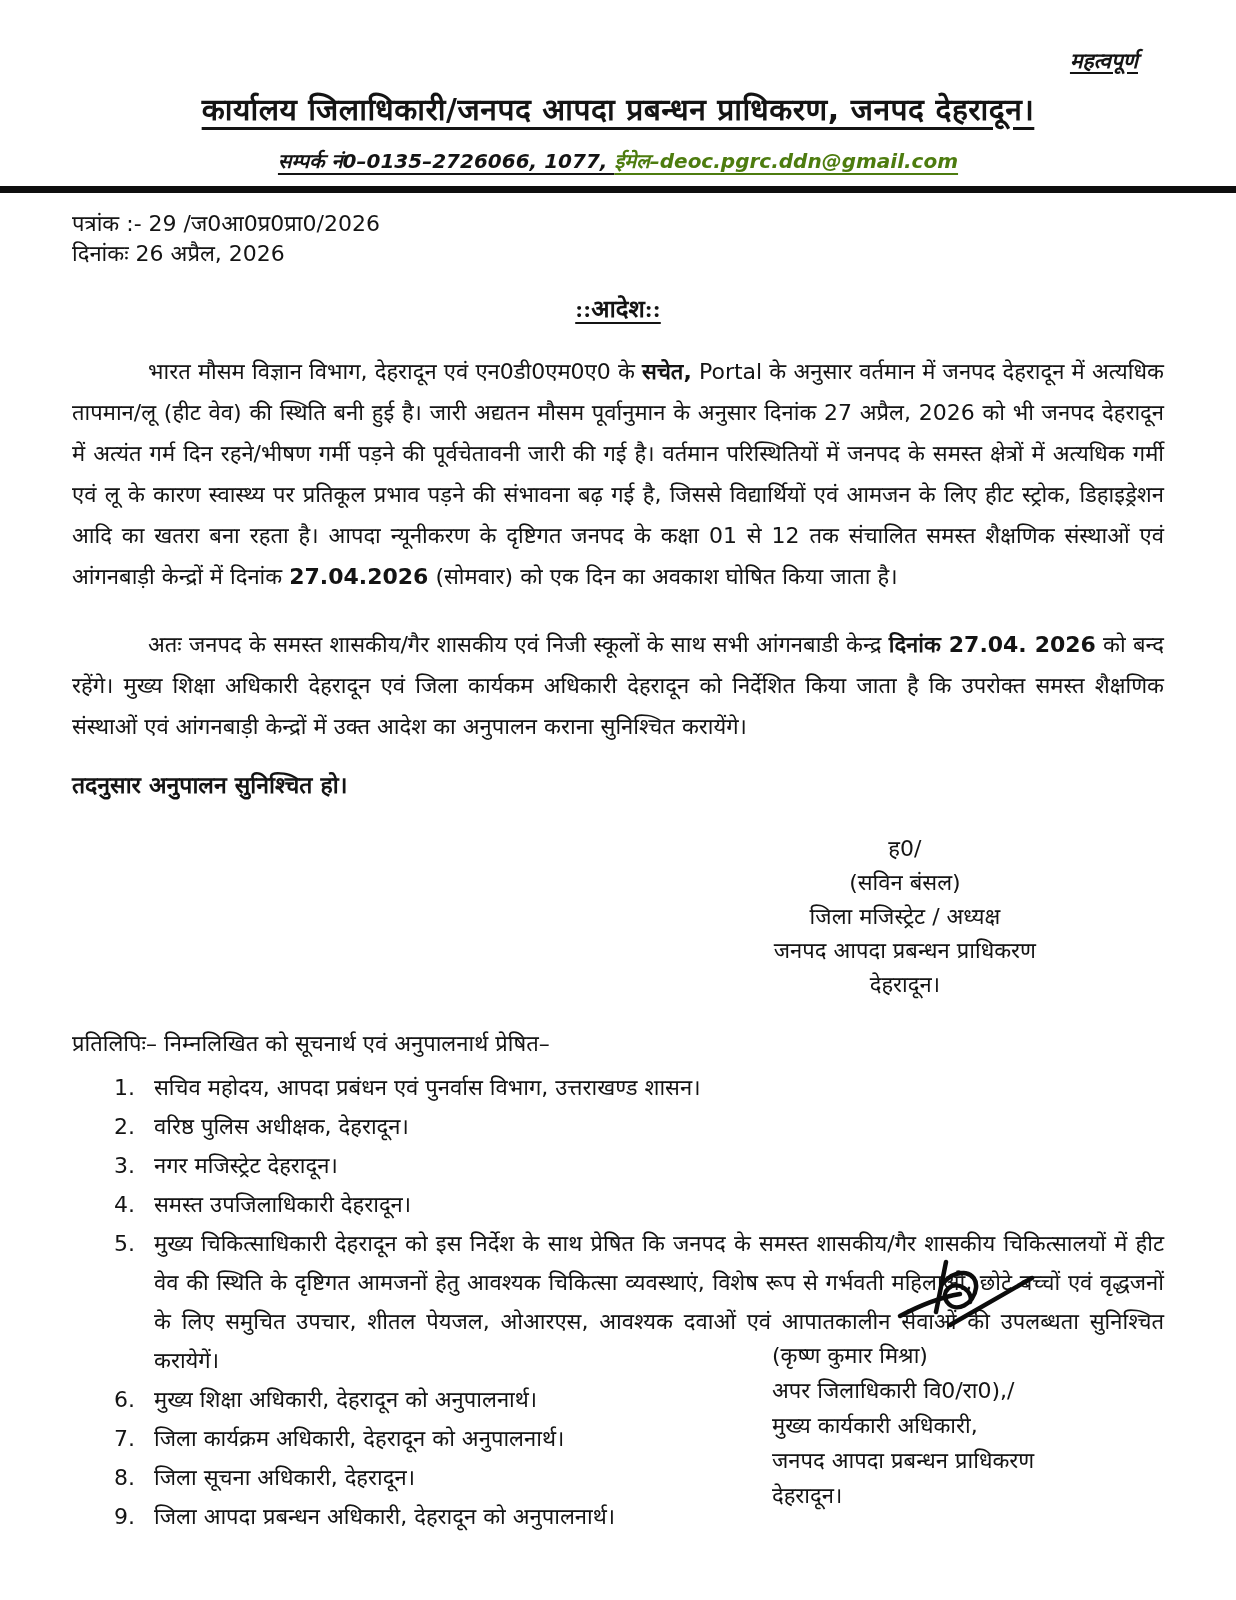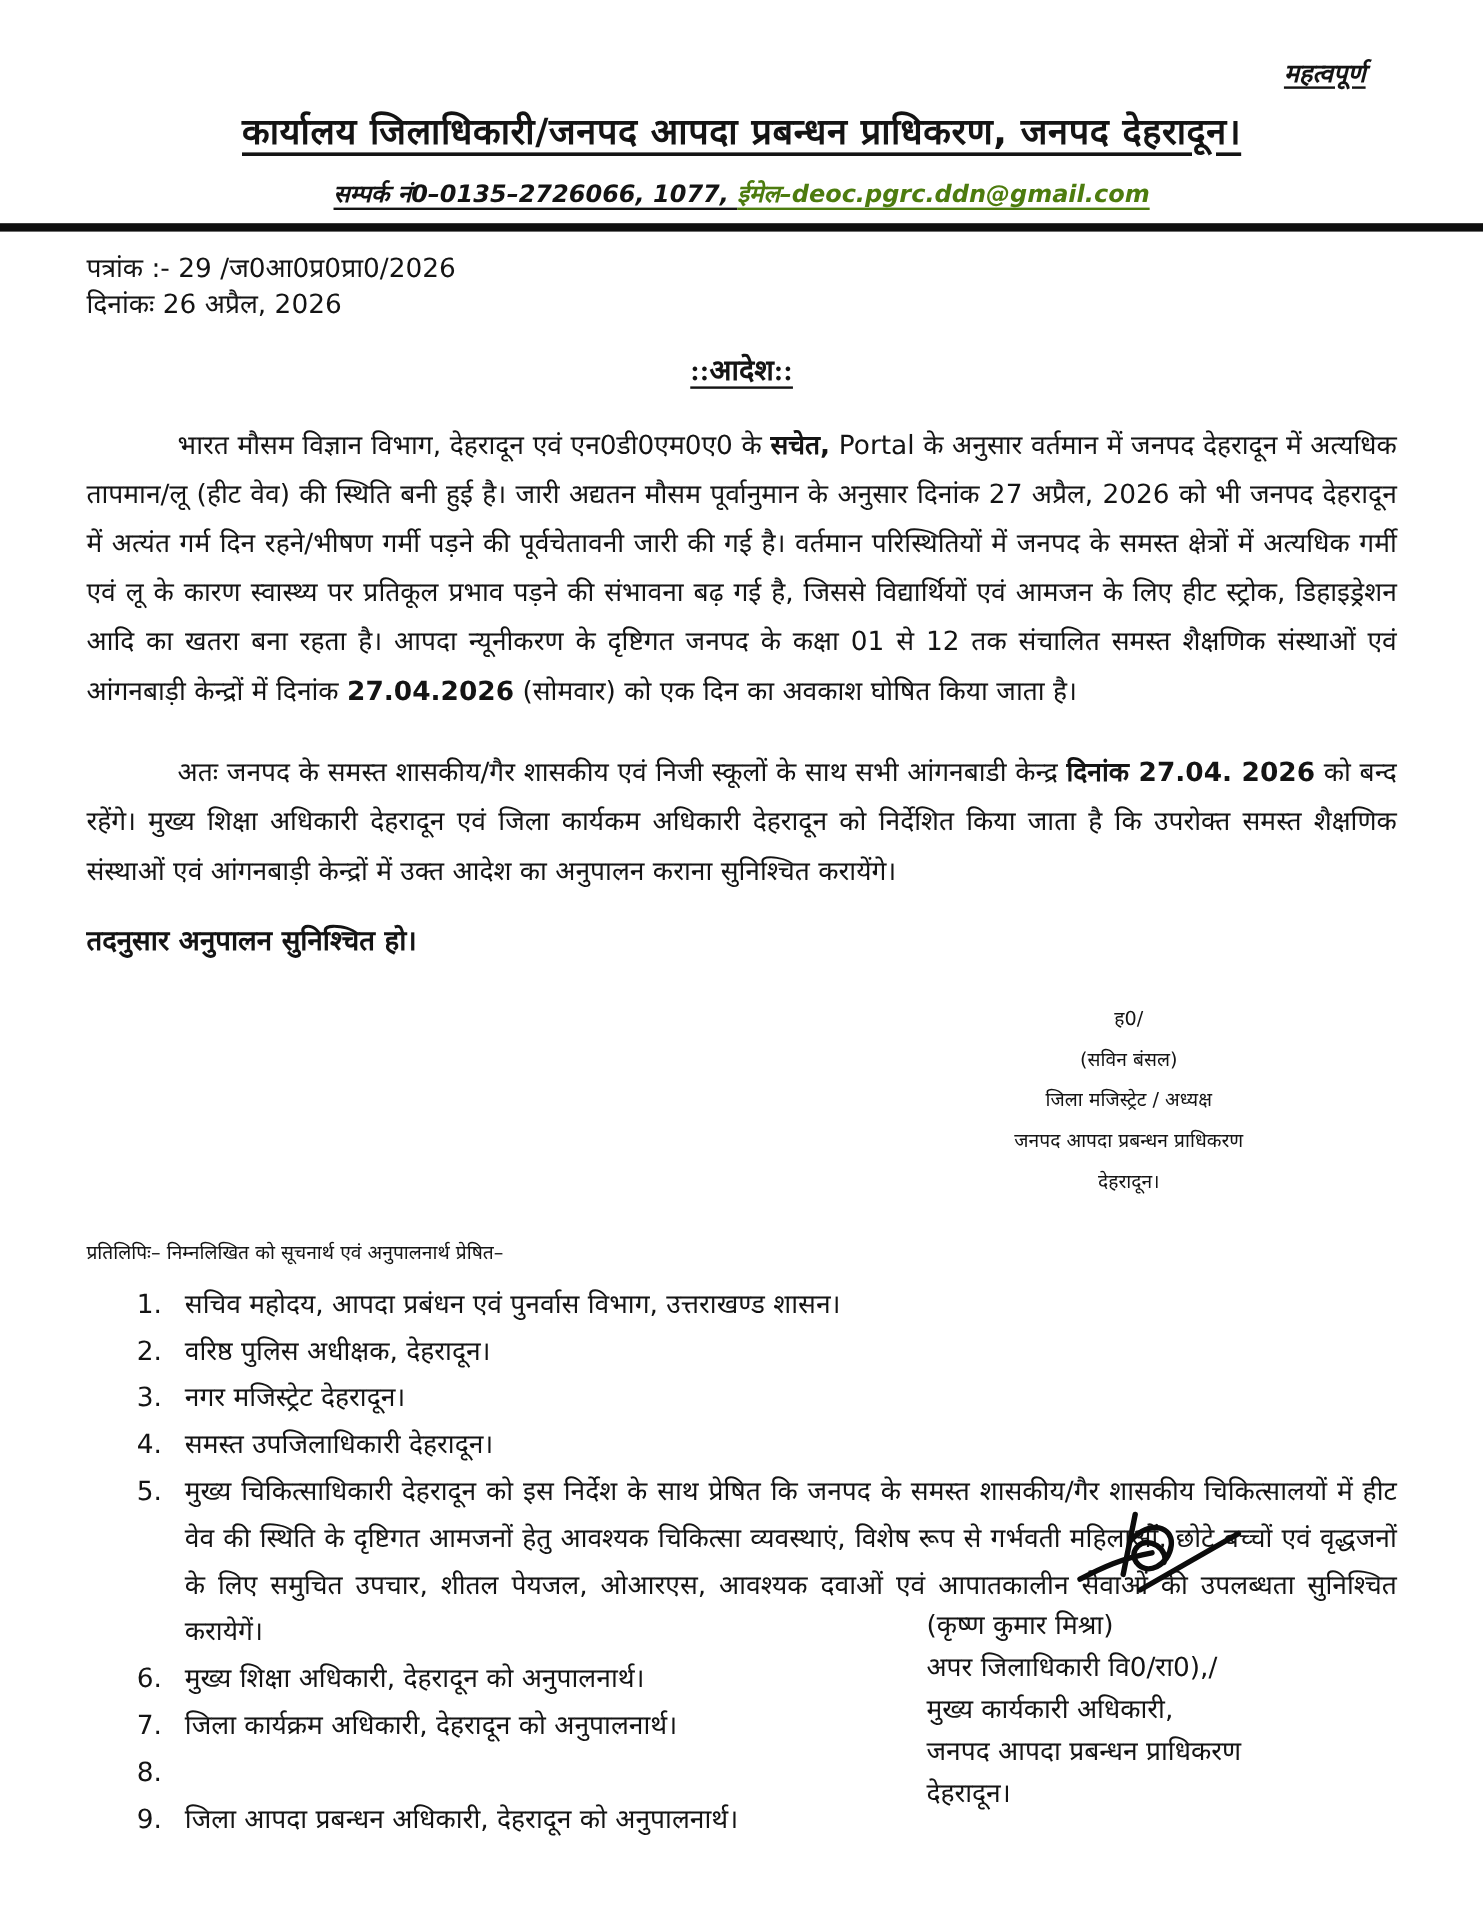--- a/index.html
+++ b/index.html
@@ -82,26 +82,26 @@
     margin-top:18px;
     font-size:23px;
     line-height:41px;
     font-weight:bold;
   }
 
   .sig1 {
     width:max-content;
     margin:26px 128px 0 auto;
     text-align:center;
-    font-size:16px;
+    font-size:22px;
     line-height:34px;
   }
 
   .copy-section { margin-top:24px; }
-  .copy-heading { font-size:16px; line-height:36px; }
+  .copy-heading { font-size:22px; line-height:36px; }
 
   .copy-list { margin-top:6px; margin-left:42px; list-style:none; max-width:1094px; }
   .copy-list li {
     display:flex;
     align-items:flex-start;
     gap:16px;
     font-size:22px;
     line-height:39px;
   }
   .copy-list .num { flex:0 0 auto; min-width:24px; }
@@ -189,20 +189,21 @@
         <li class="narrow">
             <span class="num">6.</span>
             <span class="itm">मुख्य शिक्षा अधिकारी, देहरादून को अनुपालनार्थ।</span>
           </li>
         <li class="narrow">
             <span class="num">7.</span>
             <span class="itm">जिला कार्यक्रम अधिकारी, देहरादून को अनुपालनार्थ।</span>
           </li>
         <li class="narrow">
             <span class="num">8.</span>
+            <span class="itm">जिला सूचना अधिकारी, देहरादून।</span>
           </li>
         <li class="narrow">
             <span class="num">9.</span>
             <span class="itm">जिला आपदा प्रबन्धन अधिकारी, देहरादून को अनुपालनार्थ।</span>
           </li>
       </ul>
     </div>
   </div>
 
   <div class="sig2">

